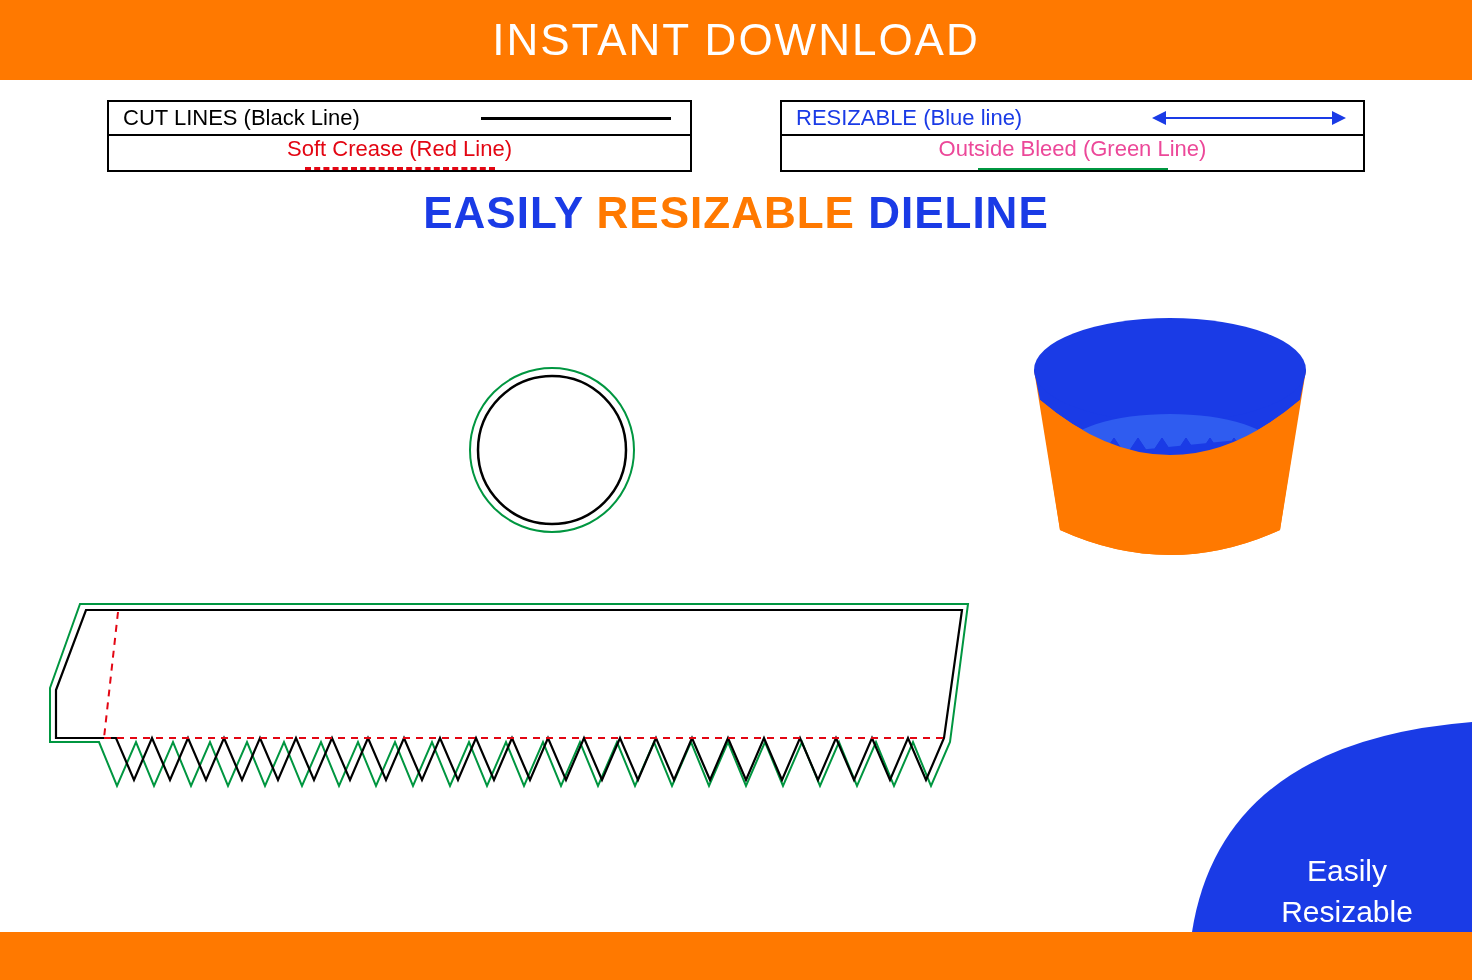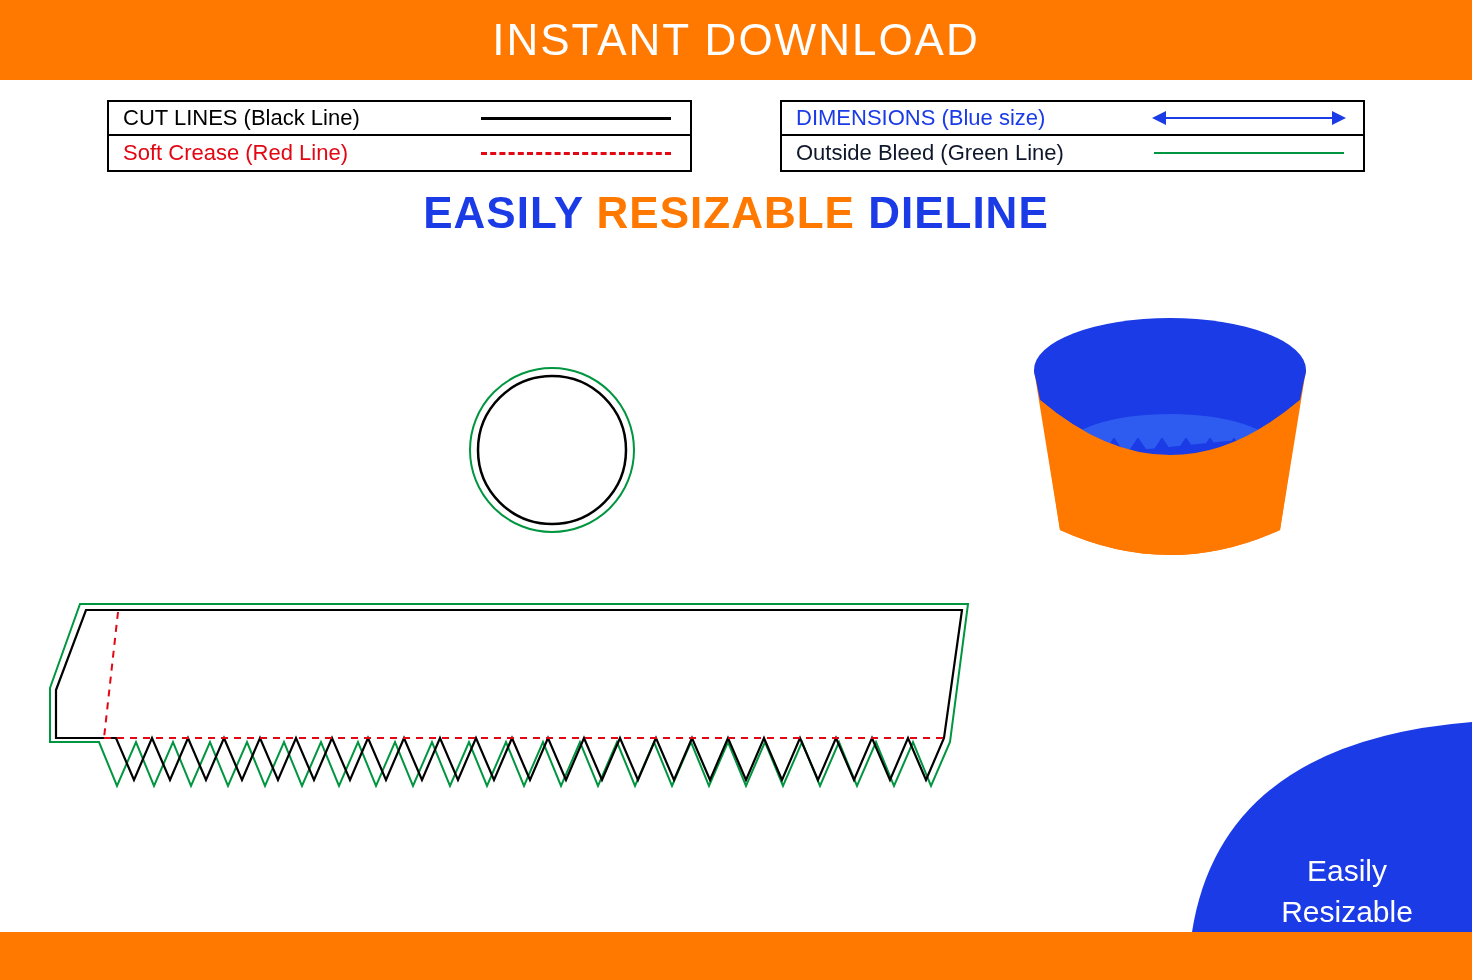--- a/index.html
+++ b/index.html
@@ -36,21 +36,21 @@
     border: 2px solid #000;
     width: 585px;
   }
   .legend-row {
     display: flex;
     align-items: center;
     height: 34px;
     padding: 0 14px;
     border-bottom: 2px solid #000;
   }
-  .legend-row:last-child { border-bottom: none; }
+  .legend-row:last-child { border-bottom: none; flex-direction: column; }
   .legend-label {
     flex: 1;
     font-size: 22px;
     font-weight: 500;
   }
   .legend-sample {
     width: 200px;
     display: flex;
     align-items: center;
     justify-content: center;
@@ -67,21 +67,21 @@
   }
   .arrow-blue::before, .arrow-blue::after {
     content: ""; position: absolute; width: 0; height: 0;
     border-top: 7px solid transparent; border-bottom: 7px solid transparent; top: -6px;
   }
   .arrow-blue::before { left: -2px; border-right: 14px solid #1a3be6; }
   .arrow-blue::after { right: -2px; border-left: 14px solid #1a3be6; }
   .black-txt { color: #000; }
   .red-txt { color: #e30613; }
   .blue-txt { color: #1a3be6; }
-  .green-txt { color: #0f172a; }
+  .green-txt { color: #ec4899; }
   .orange-txt { color: #ff7900; }
   .subtitle {
     text-align: center;
     font-size: 44px;
     font-weight: 700;
     letter-spacing: 1px;
     margin-top: 16px;
   }
   .canvas {
     position: absolute;
@@ -131,21 +131,21 @@
     </div>
     <div class="legend-row">
       <div class="legend-label red-txt">Soft Crease (Red Line)</div>
       <div class="legend-sample">
           <div class="line-dashed-red"></div>
         </div>
     </div>
   </div>
   <div class="legend-box">
     <div class="legend-row">
-      <div class="legend-label blue-txt">DIMENSIONS (Blue size)</div>
+      <div class="legend-label blue-txt">RESIZABLE (Blue line)</div>
       <div class="legend-sample">
           <div class="arrow-blue"></div>
         </div>
     </div>
     <div class="legend-row">
       <div class="legend-label green-txt">Outside Bleed (Green Line)</div>
       <div class="legend-sample">
           <div class="line-solid-green"></div>
         </div>
     </div>

